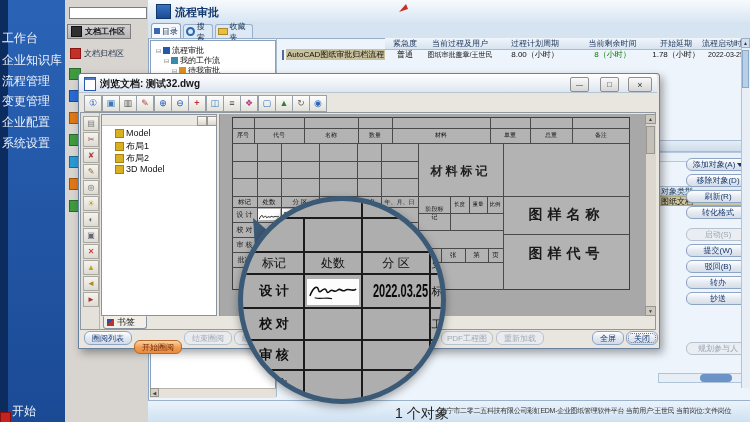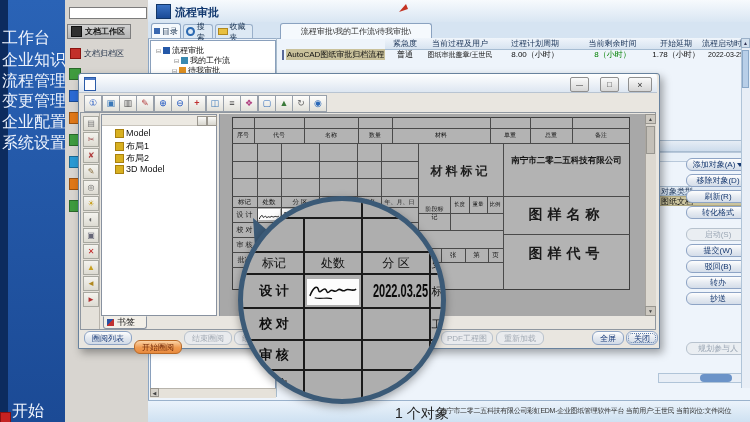--- a/index.html
+++ b/index.html
@@ -3,21 +3,21 @@
 <meta charset="utf-8">
 <style>
   html,body{margin:0;padding:0}
   body{font-family:"Liberation Sans",sans-serif;background:#666}
   .screen{position:relative;width:750px;height:422px;background:#fff;overflow:hidden;font-family:"Liberation Sans",sans-serif}
   .ab{position:absolute}
   .fx{display:flex;align-items:center;justify-content:center}
   .fl{display:flex;align-items:center}
   .ln{position:absolute;background:#4a4a4a}
   .mln{position:absolute;background:#1b1b1b}
-  .sideitem{position:absolute;left:2px;color:#eef3fc;font-size:16px;line-height:12px;white-space:nowrap}
+  .sideitem{position:absolute;left:2px;color:#eef3fc;font-size:12px;line-height:12px;white-space:nowrap}
   .th{position:absolute;top:38px;height:11px;background:linear-gradient(#f0f5fb,#d7e3f0);border-right:1px solid #b2c6da;border-bottom:1px solid #a6bcd2;font-size:8px;color:#20395c;display:flex;align-items:center;justify-content:center;white-space:nowrap;overflow:hidden}
   .td{position:absolute;top:49px;height:11px;font-size:8px;color:#101010;display:flex;align-items:center;justify-content:center;white-space:nowrap;overflow:hidden}
   .xpbtn{position:absolute;height:11px;border:1px solid #8ea4c5;border-radius:6px;background:linear-gradient(180deg,#fefefe,#e6ebf2 50%,#d4dde9);font-size:8px;color:#16386f;display:flex;align-items:center;justify-content:center;white-space:nowrap;overflow:hidden;cursor:pointer}
   .xpbtn.dis{color:#9aa6b4;border-color:#b7c2ce;background:#eaeef2}
   .dbtn{position:absolute;height:12px;border:1px solid #8ea4c5;border-radius:6px;background:linear-gradient(180deg,#fdfdfd,#e4e9f0 50%,#d2dbe7);font-size:8px;color:#1b3c7a;display:flex;align-items:center;justify-content:center;white-space:nowrap;cursor:pointer}
   .dbtn.dis{color:#a2aab4;border-color:#b9c2cc;background:#e9ebee}
   .dbtn.orange{background:linear-gradient(180deg,#fbd3a6,#ef9b52 55%,#e88a3e);border-color:#b86a28;color:#6e2606}
   .dtb{position:absolute;top:95px;width:16px;height:15px;border:1px solid #98a0aa;background:linear-gradient(#fdfdfc,#e2e1da);font-size:9px;line-height:1;display:flex;align-items:center;justify-content:center;cursor:pointer}
   .stb{position:absolute;left:83px;width:14px;height:13px;border:1px solid #a8a8a0;background:linear-gradient(#f4f3ee,#dddbd2);font-size:8px;line-height:1;display:flex;align-items:center;justify-content:center;cursor:pointer}
   .tbt{position:absolute;color:#161616;display:flex;align-items:center;justify-content:center;white-space:nowrap}
@@ -72,31 +72,28 @@
     <span style="font-size:8px;color:#16304f">目录</span>
   </div>
   <div class="ab fl" style="left:183px;top:24px;width:30px;height:14px;background:#dde9f4;border:1px solid #9ab0ca;border-bottom:none;border-radius:3px 3px 0 0;gap:2px;padding-left:2px;box-sizing:border-box">
     <span style="width:5px;height:5px;border:2px solid #2a68b0;border-radius:50%;display:inline-block"></span>
     <span style="font-size:8px;color:#16304f">搜索</span>
   </div>
   <div class="ab fl" style="left:215px;top:24px;width:38px;height:14px;background:#dde9f4;border:1px solid #9ab0ca;border-bottom:none;border-radius:3px 3px 0 0;gap:2px;padding-left:2px;box-sizing:border-box">
     <span style="width:8px;height:5px;background:#e8c040;border:1px solid #b08820;display:inline-block"></span>
     <span style="font-size:8px;color:#16304f">收藏夹</span>
   </div>
-  <div class="ab fx" style="left:280px;top:23px;width:150px;height:15px;background:#f5f9fd;border:1px solid #8aa2c0;border-bottom:none;border-radius:3px 3px 0 0">
-    <span style="font-size:8px;color:#333">流程审批\我的工作流\待我审批\</span>
-  </div>
 
   <div class="ab" style="left:150px;top:40px;width:126px;height:357px;background:#fff;border:1px solid #8aa0bc;overflow:hidden;box-sizing:border-box">
     <div class="treeitem" style="left:5px;top:4px">
       <span style="font-size:6px;color:#777">⊟</span>
       <span style="width:7px;height:7px;background:#2458a8;display:inline-block"></span>
       <span>流程审批</span>
     </div>
-    <div class="treeitem" style="left:23px;top:14px">
+    <div class="treeitem" style="left:13px;top:14px">
       <span style="font-size:6px;color:#777">⊟</span>
       <span style="width:7px;height:7px;background:#3a8ab0;display:inline-block"></span>
       <span>我的工作流</span>
     </div>
     <div class="treeitem" style="left:21px;top:24px">
       <span style="font-size:6px;color:#777">⊟</span>
       <span style="width:7px;height:7px;background:#e09020;display:inline-block"></span>
       <span>待我审批</span>
     </div>
     <div class="treeitem" style="left:30px;top:34px">
@@ -155,20 +152,21 @@
   <div class="ab" style="left:150px;top:388px;width:126px;height:9px;background:#e6e2da;border-top:1px solid #b8b4ac"></div>
   <div class="ab fx" style="left:150px;top:388px;width:9px;height:9px;background:#d6d2ca;border:1px solid #9a968e;font-size:5px;color:#444;box-sizing:border-box">◀</div>
 
   <div class="ab" style="left:148px;top:400px;width:602px;height:22px;background:linear-gradient(#ebf3fb,#cde0f1);border-top:1px solid #9ab2cc"></div>
   <span class="ab" style="left:395px;top:405px;font-size:14px;color:#222">1 个对象</span>
   <span class="ab" style="left:440px;top:406px;width:306px;font-size:7px;letter-spacing:-0.3px;color:#333;white-space:nowrap;overflow:hidden">南宁市二零二五科技有限公司彩虹EDM-企业图纸管理软件平台 当前用户:王世民 当前岗位:文件岗位</span>
 
   <div class="ab" style="left:78px;top:73px;width:580px;height:274px;background:#e9e6e0;border:1px solid #68829e;border-radius:3px 3px 0 0;box-shadow:3px 4px 8px rgba(0,0,0,0.35)"></div>
   <div class="ab" style="left:79px;top:74px;width:578px;height:18px;background:linear-gradient(#ffffff,#dde6f1);border-bottom:1px solid #b8c4d2;border-radius:3px 3px 0 0"></div>
   <div class="ab" style="left:84px;top:77px;width:10px;height:12px;background:#fdfdff;border:1px solid #2a5aa8;box-shadow:inset 0 2px 0 #4a7ac8"></div>
+  <span class="ab" style="left:100px;top:77px;font-size:10px;font-weight:bold;color:#151515">浏览文档: 测试32.dwg</span>
   <div class="ab fx" style="left:570px;top:77px;width:17px;height:13px;background:linear-gradient(#fafafa,#d6d6d6);border:1px solid #8f8f8f;border-radius:2px;font-size:7px;color:#333">—</div>
   <div class="ab fx" style="left:600px;top:77px;width:17px;height:13px;background:linear-gradient(#fafafa,#d6d6d6);border:1px solid #8f8f8f;border-radius:2px;font-size:8px;color:#333">□</div>
   <div class="ab fx" style="left:628px;top:77px;width:22px;height:13px;background:linear-gradient(#fafafa,#d6d6d6);border:1px solid #8f8f8f;border-radius:2px;font-size:9px;color:#333">×</div>
 
   <span class="dtb" style="left:84px;color:#1a52c0">①</span>
   <span class="dtb" style="left:102px;color:#3a78b8">▣</span>
   <span class="dtb" style="left:119px;color:#555">▥</span>
   <span class="dtb" style="left:136px;color:#b03838">✎</span>
   <span class="dtb" style="left:154px;color:#1a52c0">⊕</span>
   <span class="dtb" style="left:171px;color:#1a52c0">⊖</span>
@@ -272,21 +270,20 @@
   <span class="tbt" style="left:232px;top:129px;width:22px;height:13px;font-size:6px">序号</span>
   <span class="tbt" style="left:254px;top:129px;width:50px;height:13px;font-size:6px">代号</span>
   <span class="tbt" style="left:304px;top:129px;width:54px;height:13px;font-size:6px">名称</span>
   <span class="tbt" style="left:358px;top:129px;width:34px;height:13px;font-size:6px">数量</span>
   <span class="tbt" style="left:392px;top:129px;width:98px;height:13px;font-size:6px">材料</span>
   <span class="tbt" style="left:490px;top:129px;width:40px;height:13px;font-size:6px">单重</span>
   <span class="tbt" style="left:530px;top:129px;width:42px;height:13px;font-size:6px">总重</span>
   <span class="tbt" style="left:572px;top:129px;width:58px;height:13px;font-size:6px">备注</span>
 
   <span class="tbt" style="left:418px;top:160px;width:85px;height:22px;font-size:12px;font-weight:bold;letter-spacing:3px;color:#1e1e1e">材料标记</span>
-  <span class="tbt" style="left:503px;top:154px;width:127px;height:14px;font-size:8.5px;font-weight:bold;color:#161616">南宁市二零二五科技有限公司</span>
   <span class="tbt" style="left:503px;top:240px;width:127px;height:28px;font-size:14px;font-weight:bold;letter-spacing:5px;color:#1a1a1a">图样代号</span>
   <span class="tbt" style="left:503px;top:201px;width:127px;height:28px;font-size:14px;font-weight:bold;letter-spacing:5px;color:#1a1a1a">图样名称</span>
 
   <span class="tbt" style="left:232px;top:197px;width:25px;height:10px;font-size:6.5px">标记</span>
   <span class="tbt" style="left:257px;top:197px;width:24px;height:10px;font-size:6.5px">处数</span>
   <span class="tbt" style="left:281px;top:197px;width:38px;height:10px;font-size:6.5px">分 区</span>
   <span class="tbt" style="left:319px;top:197px;width:38px;height:10px;font-size:6px">更改文件号</span>
   <span class="tbt" style="left:357px;top:197px;width:24px;height:10px;font-size:6.5px">签名</span>
   <span class="tbt" style="left:381px;top:197px;width:37px;height:10px;font-size:6px">年、月、日</span>
 

